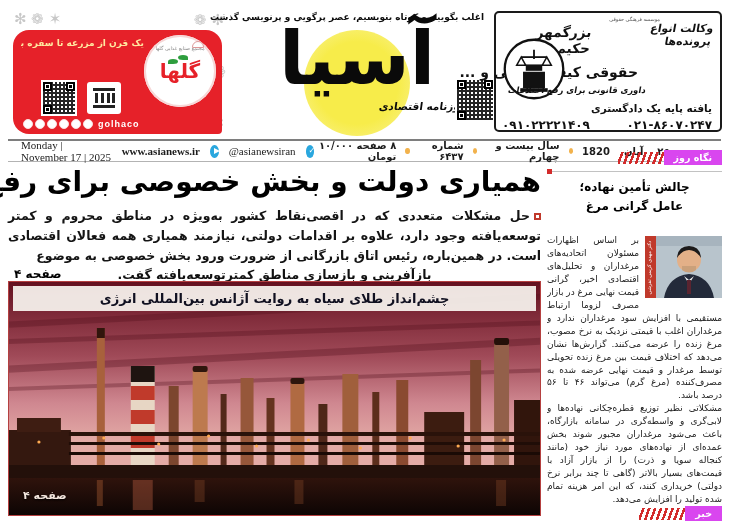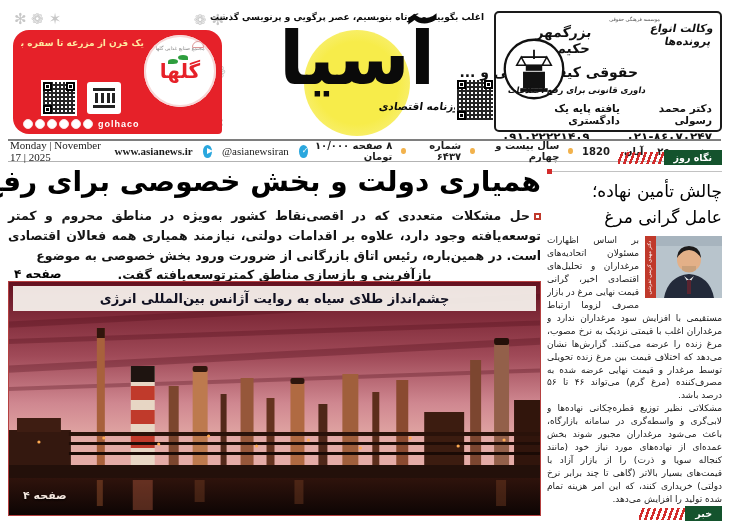--- a/index.html
+++ b/index.html
@@ -71,21 +71,21 @@
   .law .services { direction:rtl; text-align:right; font-size:14px; font-weight:bold; margin:8px 4px 0 0; padding-right:70px; white-space:nowrap; }
   .law .arb { direction:rtl; text-align:center; font-size:8.5px; font-weight:bold; transform:skewX(-10deg);
     margin:5px 0 0 0; padding-right:60px; }
   .law .people { display:flex; direction:rtl; justify-content:space-between; font-size:10.5px; font-weight:bold; margin-top:7px; }
   .law .phones { display:flex; direction:rtl; justify-content:space-between; font-size:12px; font-weight:bold; margin-top:4px; letter-spacing:.5px; }
 
   
   .datebar { left:8px; top:139px; width:713px; height:23px;
     border-top:2px solid #7e7e7e; border-bottom:1px solid #b3b3b3;
     display:flex; align-items:center; justify-content:space-between; padding:0 2px; }
-  .datebar .en { display:flex; align-items:center; gap:10px; font-family:"Liberation Serif", serif; font-size:11px; color:#1c1c1c; }
+  .datebar .en { display:flex; align-items:center; gap:10px; font-family:"Liberation Serif", serif; font-size:11px; color:#1c1c1c;margin-left:11px; }
   .datebar .site { font-weight:bold; }
   .datebar .icon-circle { width:13px; height:13px; border-radius:50%; background:#2aa7de; position:relative; display:inline-block; }
   .datebar .icon-circle.tg::before { content:""; position:absolute; left:4px; top:3.5px;
     border-left:6px solid #fff; border-top:3px solid transparent; border-bottom:3px solid transparent; }
   .datebar .icon-circle.chk::before { content:"✓"; color:#fff; font-size:8px; position:absolute; left:3px; top:1px; }
   .datebar .fa-side { display:flex; direction:rtl; align-items:center; gap:9px; font-size:10px; font-weight:bold; color:#1c1c1c; }
   .datebar .seg { display:flex; gap:14px; }
   .dot { width:6px; height:6px; border-radius:50%; background:#f2b24c; display:inline-block; }
 
   
@@ -105,26 +105,26 @@
     background:rgba(247,244,239,.93); display:flex; align-items:center; justify-content:center;
     direction:rtl; font-size:13px; font-weight:bold; color:#101020; }
   .photo-story .pageref { position:absolute; left:14px; bottom:13px; color:#f3e6de; font-size:11px;
     font-weight:bold; direction:rtl; text-shadow:0 1px 2px #000; }
 
   
   .col { left:547px; top:150px; width:175px; height:371px; }
   .label-row { position:absolute; right:0; display:flex; align-items:center; justify-content:flex-end; width:100%; height:15px; }
   .stripes { width:46px; height:12px; margin-left:4px;
     background:repeating-linear-gradient(110deg, transparent 0 3px, #d32b2b 3px 5.5px); }
-  .label-box { background:#14532d; color:#fff; font-size:9.5px; font-weight:bold; padding:1.5px 10px 2.5px;
+  .label-box { background:#d946ef; color:#fff; font-size:9.5px; font-weight:bold; padding:1.5px 10px 2.5px;
     direction:rtl; white-space:nowrap; }
   .col .rule { position:absolute; top:21px; left:0; right:0; border-top:1px solid #c2c2c2; }
   .col .rule .sq { position:absolute; left:0; top:-3px; width:5px; height:5px; background:#d32b2b; }
-  .col h2 { position:absolute; top:28px; left:0; right:0; text-align:right; direction:rtl;
-    font-size:17px; font-weight:normal; color:#000; line-height:1.55; }
+  .col h2 { position:absolute; top:28px; left:0; right:0; text-align:center; direction:rtl;
+    font-size:12px; font-weight:bold; color:#000; line-height:1.55; }
   .col .body { position:absolute; top:84px; left:0; right:0; bottom:14px; overflow:hidden;
     direction:rtl; font-size:9px; line-height:1.44; text-align:justify; color:#1a1a1a; }
   .col .photo { float:right; width:77px; height:62px; margin:2px 0 3px 6px; position:relative;
     direction:ltr; display:flex; }
   .col .photo .strip { width:11px; height:100%; background:#c0392b; position:relative; overflow:hidden; }
   .col .photo .strip span { position:absolute; left:-25px; top:28px; width:60px; transform:rotate(-90deg);
     color:#fff; font-size:5px; white-space:nowrap; text-align:center; direction:rtl; }
   .col .photo svg { width:66px; height:62px; display:block; }
   .news-strip { left:547px; top:506px; width:175px; height:16px; }
 </style>
@@ -203,21 +203,20 @@
         <path d="M21,22 L16,31 L26,31 Z" fill="none" stroke="#111" stroke-width="1.6"></path>
         <path d="M49,22 L44,31 L54,31 Z" fill="none" stroke="#111" stroke-width="1.6"></path>
         <rect x="26" y="30" width="18" height="7" fill="#111"></rect>
         <rect x="23" y="38" width="24" height="18" fill="#111"></rect>
         <rect x="20" y="56" width="30" height="4" fill="#111"></rect>
       </svg>
     </div>
     <div class="services">حقوقی کیفری ملکی و ...</div>
     <div class="arb">داوری قانونی برای رفع اختلافات</div>
     <div class="people">
-      <span>دکتر محمد رسولی</span>
       <span>یافته پایه یک دادگستری</span>
     </div>
     <div class="phones">
       <span>۰۲۱-۸۶۰۷۰۲۴۷</span>
       <span>۰۹۱۰۲۲۲۲۱۴۰۹</span>
     </div>
   </section>
 
   <div class="abs datebar">
     <div class="en">

